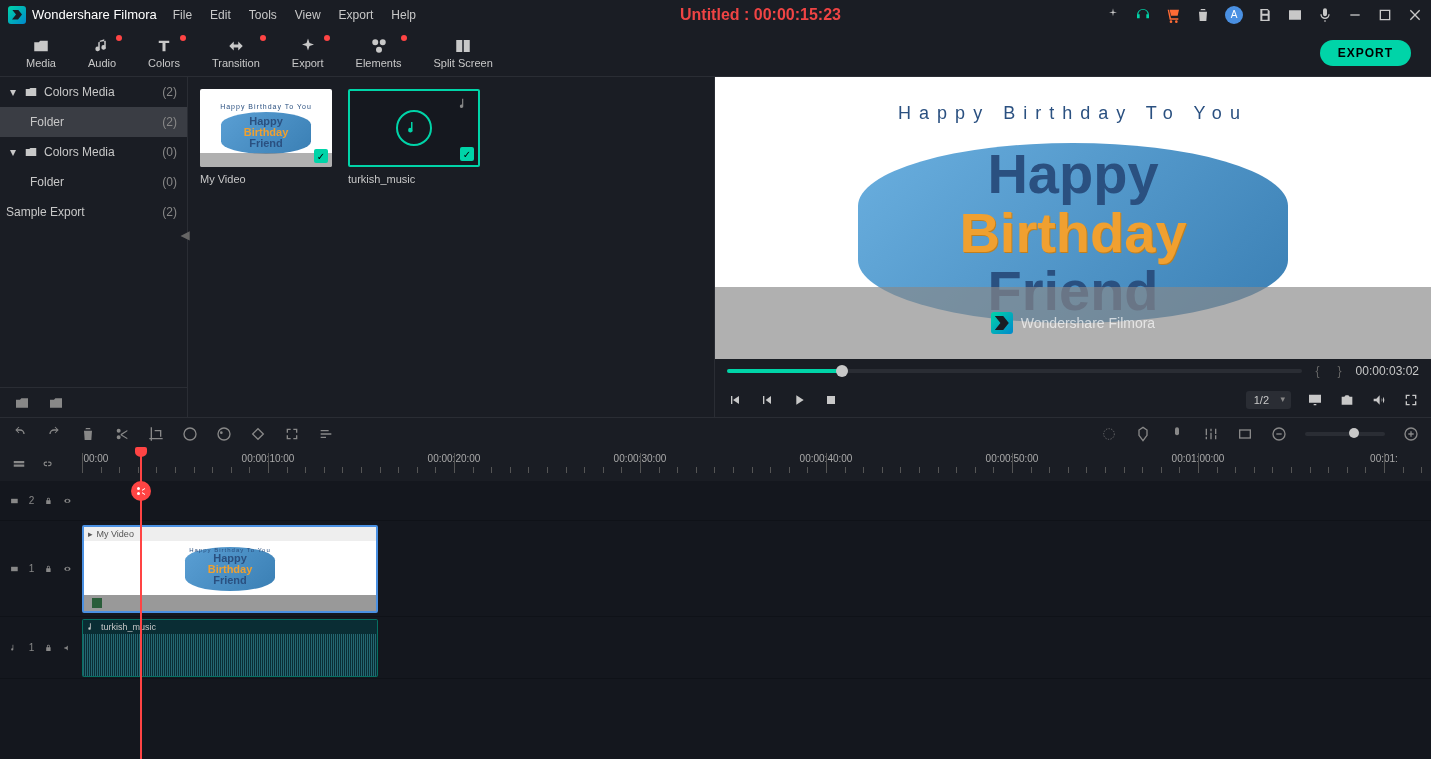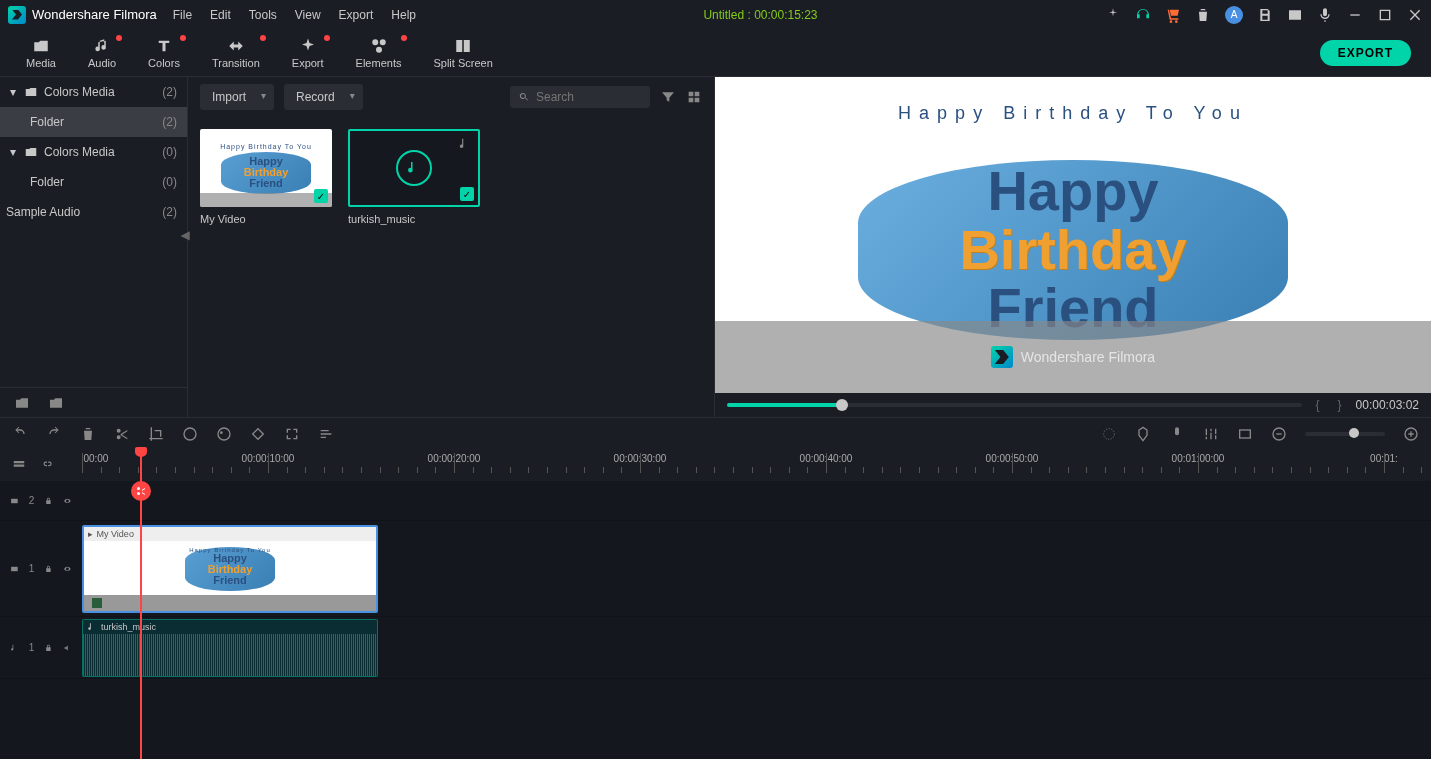--- a/index.html
+++ b/index.html
@@ -6,21 +6,21 @@
 body { background: #1a1d24; color: #c8c8c8; font-size: 12px; overflow: hidden; width: 1431px; height: 759px; }
 
 
 .titlebar { height: 29px; background: #1a1d24; display: flex; align-items: center; padding: 0 8px; }
 .logo { display: flex; align-items: center; gap: 6px; margin-right: 16px; }
 .logo-icon { width: 18px; height: 18px; background: linear-gradient(135deg, #00d4a8, #0088cc); border-radius: 3px; position: relative; }
 .logo-icon::after { content: ""; position: absolute; inset: 4px; background: #1a1d24; clip-path: polygon(0 0, 60% 0, 100% 50%, 60% 100%, 0 100%, 40% 50%); }
 .logo-text { font-weight: 500; font-size: 13px; color: #fff; }
 .menu { display: flex; gap: 18px; }
 .menu-item { cursor: pointer; color: #c8c8c8; font-size: 12px; }
-.title-center { flex: 1; text-align: center; color: #84cc16; font-size: 12px; }
+.title-center { flex: 1; text-align: center; color: #ef4444; font-size: 16px; font-weight: bold; }
 .title-icons { display: flex; gap: 14px; align-items: center; margin-left: auto; }
 .title-icons .ticon { width: 16px; height: 16px; fill: #c8c8c8; cursor: pointer; }
 .ticon.teal { fill: #00d4a8; }
 .ticon.orange { fill: #ff6b35; }
 .ticon.blue-circle { width: 18px; height: 18px; background: #4a90e2; border-radius: 50%; display: flex; align-items: center; justify-content: center; font-size: 10px; color: #fff; }
 
 
 .main-tabs { height: 48px; background: #1a1d24; display: flex; align-items: center; padding: 0 10px; border-bottom: 1px solid #2a2d34; }
 .main-tab { display: flex; flex-direction: column; align-items: center; justify-content: center; padding: 0 16px; height: 100%; cursor: pointer; color: #c8c8c8; font-size: 11px; position: relative; gap: 2px; }
 .main-tab .icon { width: 18px; height: 18px; fill: #c8c8c8; }
@@ -264,52 +264,36 @@
             <path d="M3 7h6l2-2h10v14H3z"></path>
           </svg>
           <span class="label">Colors Media</span>
           <span class="count">(0)</span>
         </div>
         <div class="tree-item indent">
           <span class="label">Folder</span>
           <span class="count">(0)</span>
         </div>
         <div class="tree-item noindent">
-          <span class="label">Sample Audio</span>
+          <span class="label">Sample Export</span>
           <span class="count">(2)</span>
         </div>
       </div>
     <div class="left-bottom">
       <svg viewBox="0 0 24 24">
           <path d="M3 7h6l2-2h10v14H3V7zm14 4v2h-2v2h-2v-2h-2v-2h2V9h2v2h2z"></path>
         </svg>
       <svg viewBox="0 0 24 24">
           <path d="M3 7h6l2-2h10v14H3V7z"></path>
         </svg>
     </div>
   </div>
   <div class="collapse-arrow">◀</div>
 
   <div class="mid-col">
-    <div class="mid-toolbar">
-      <div class="dropdown">Import</div>
-      <div class="dropdown">Record</div>
-      <div class="search-box">
-        <svg viewBox="0 0 24 24">
-            <path d="M10 4a6 6 0 015 9l5 5-1 1-5-5a6 6 0 11-4-10zm0 2a4 4 0 100 8 4 4 0 000-8z"></path>
-          </svg>
-        <input type="text" placeholder="Search" style="">
-      </div>
-      <svg class="tbicon" viewBox="0 0 24 24">
-          <path d=" M3 5h18l-7 8v6l-4-2v-4z"></path>
-        </svg>
-      <svg class="tbicon" viewBox="0 0 24 24">
-          <path d="M4 4h7v7H4zm9 0h7v7h-7zM4 13h7v7H4zm9 0h7v7h-7z"></path>
-        </svg>
-    </div>
     <div class="media-grid">
       <div class="media-item">
         <div class="thumb video">
           <span class="small-title">Happy Birthday To You</span>
           <div class="brush">
             <span class="l1">Happy</span>
             <span class="l2">Birthday</span>
             <span class="l3">Friend</span>
           </div>
           <div class="strip"></div>
@@ -348,20 +332,48 @@
       </div>
     </div>
     <div class="preview-seek">
       <div class="seek-track">
         <div class="seek-fill" style="width:20%;"></div>
         <div class="seek-handle" style="left:20%;"></div>
       </div>
       <span class="seek-braces">{</span>
       <span class="seek-braces">}</span>
       <span class="seek-time">00:00:03:02</span>
+    </div>
+    <div class="preview-controls">
+      <svg class="picon" viewBox="0 0 24 24">
+          <path d="M6 6h2v12H6zm12 0v12l-9-6z"></path>
+        </svg>
+      <svg class="picon" viewBox="0 0 24 24">
+          <path d="M6 6h2v12H6zm4 6l8-6v12z"></path>
+        </svg>
+      <svg class="picon" viewBox="0 0 24 24">
+          <path d="M8 5v14l11-7z"></path>
+        </svg>
+      <svg class="picon" viewBox="0 0 24 24">
+          <path d="M6 6h12v12H6z"></path>
+        </svg>
+      <div class="spacer"></div>
+      <div class="quality-sel">1/2</div>
+      <svg class="picon" viewBox="0 0 24 24">
+          <path d="M3 4h18v12H3zm7 14h4v2h-4z"></path>
+        </svg>
+      <svg class="picon" viewBox="0 0 24 24">
+          <path d="M4 7h4l2-2h4l2 2h4v12H4zm8 3a4 4 0 110 8 4 4 0 010-8z"></path>
+        </svg>
+      <svg class="picon" viewBox="0 0 24 24">
+          <path d="M4 10v4h4l5 5V5L8 10zm12-1a5 5 0 010 6v-6zm2-2a8 8 0 010 10v-10z"></path>
+        </svg>
+      <svg class="picon" viewBox="0 0 24 24">
+          <path d="M4 4h6v2H6v4H4zm10 0h6v6h-2V6h-4zM4 14h2v4h4v2H4zm14 0h2v6h-6v-2h4z"></path>
+        </svg>
     </div>
   </div>
 </div>
 
 <div class="timeline-toolbar">
   <svg class="ttool" viewBox="0 0 24 24">
       <path d="M12 5a7 7 0 017 7h-2a5 5 0 00-5-5H8l3 3-1 1-5-5 5-5 1 1-3 3h4z"></path>
     </svg>
   <svg class="ttool" viewBox="0 0 24 24">
       <path d="M12 5a7 7 0 00-7 7h2a5 5 0 015-5h4l-3 3 1 1 5-5-5-5-1 1 3 3h-4z"></path>

